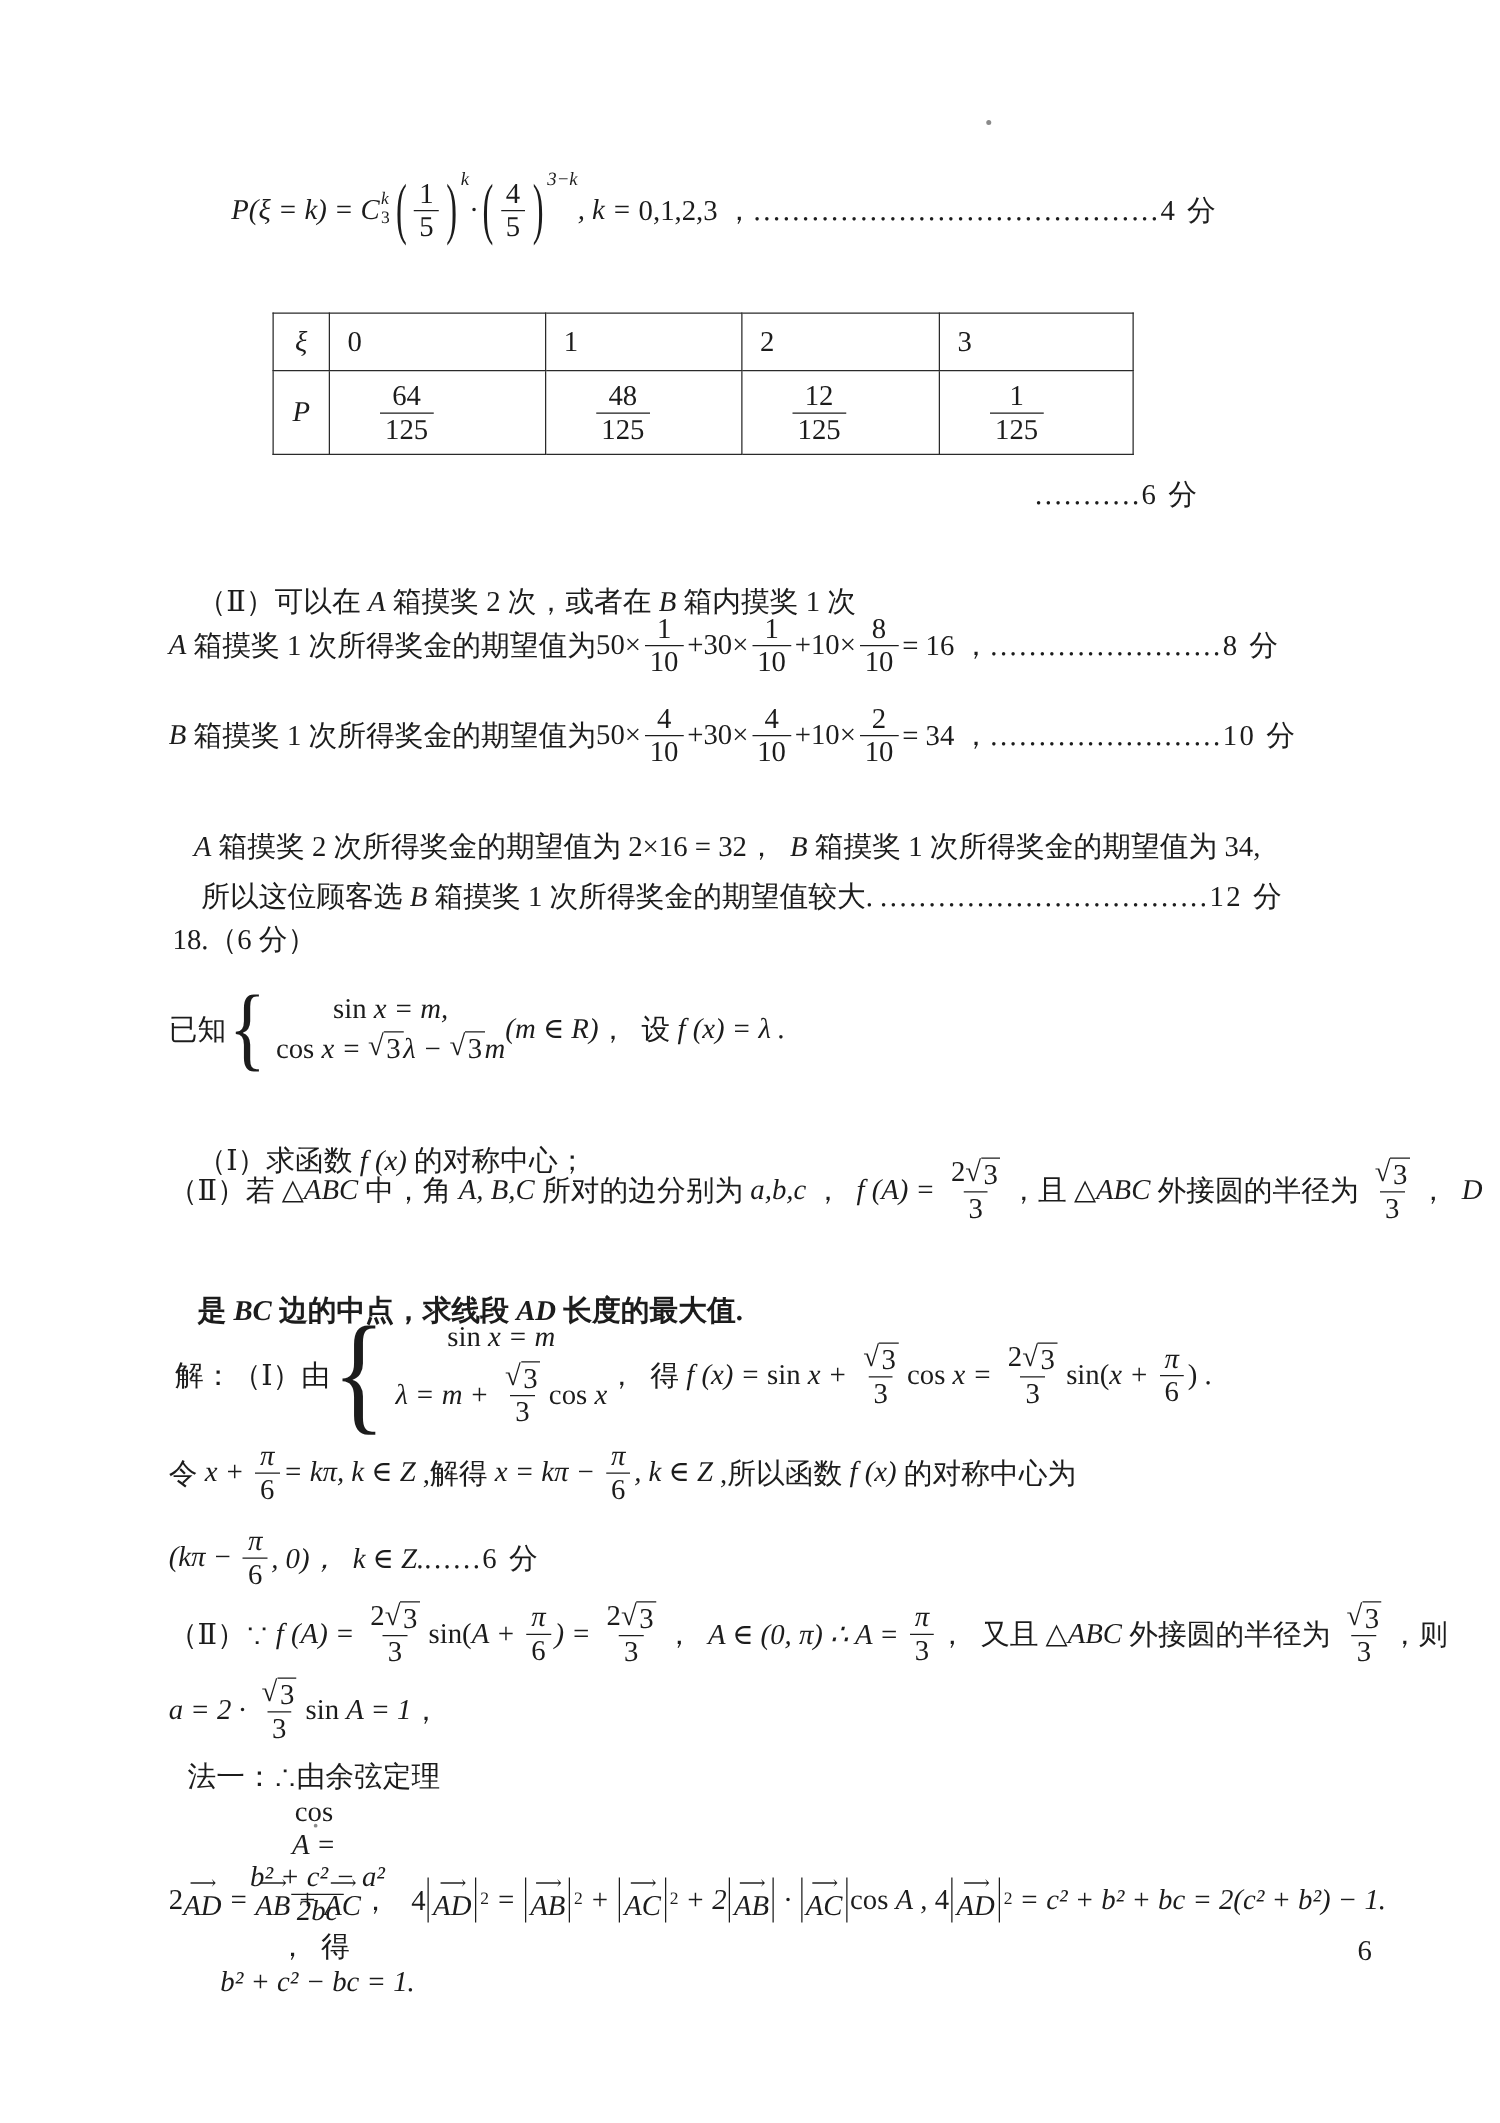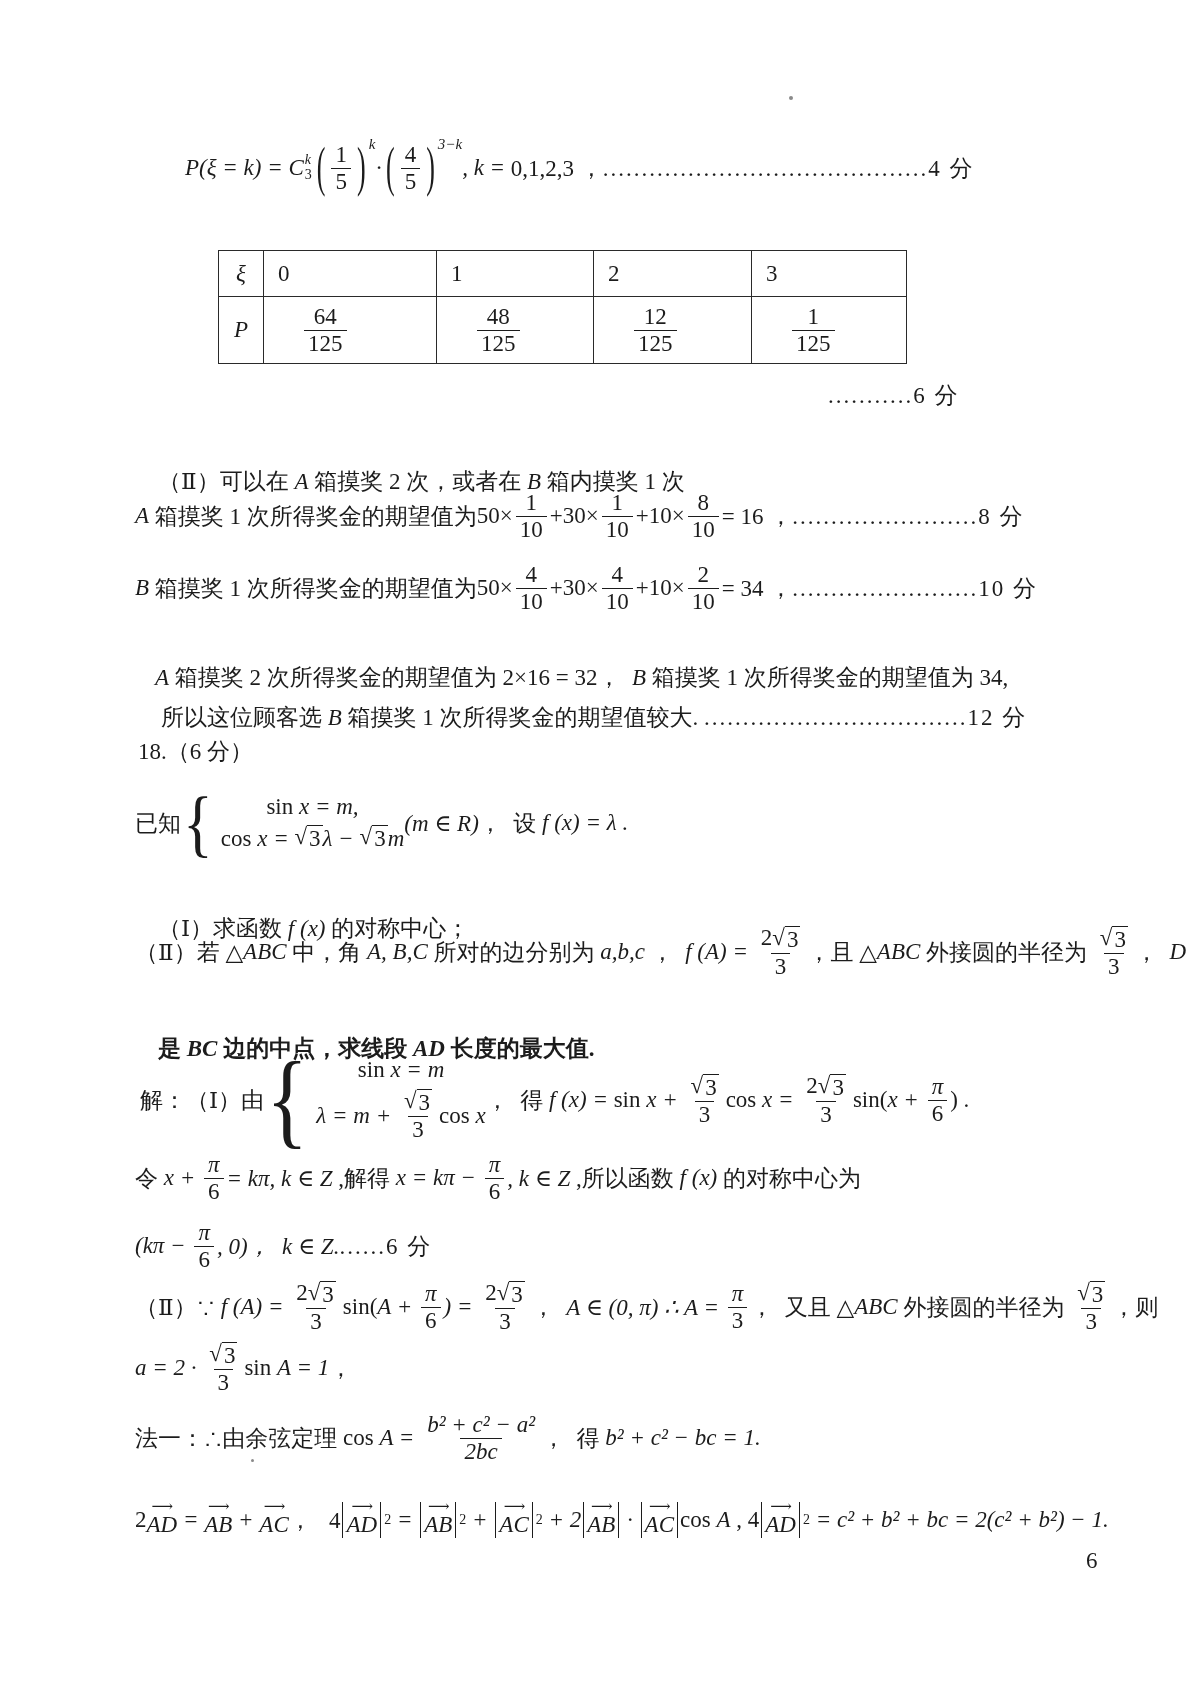--- a/index.html
+++ b/index.html
@@ -155,21 +155,21 @@
   </div>
 
   <div class="fl" style="top:1277px;left:135px;height:60px;">
     <span class="t">（Ⅱ）∵ </span><span class="m">f (A) = </span><span class="frac"><span class="fn"><span class="rm">2</span><span class="sqrt"><span class="rs">√</span><span class="rad rm">3</span></span></span><span class="fd rm">3</span></span><span class="rm">sin(</span><span class="m">A + </span><span class="frac"><span class="fn m">π</span><span class="fd rm">6</span></span><span class="m">) = </span><span class="frac"><span class="fn"><span class="rm">2</span><span class="sqrt"><span class="rs">√</span><span class="rad rm">3</span></span></span><span class="fd rm">3</span></span><span class="t">，  </span><span class="m">A ∈ (0, π) ∴ A = </span><span class="frac"><span class="fn m">π</span><span class="fd rm">3</span></span><span class="t">，  又且 </span><span class="rm">△</span><span class="m">ABC</span><span class="t"> 外接圆的半径为 </span><span class="frac"><span class="fn"><span class="sqrt"><span class="rs">√</span><span class="rad rm">3</span></span></span><span class="fd rm">3</span></span><span class="t">，则</span>
   </div>
 
   <div class="fl" style="top:1340px;left:135px;height:56px;">
     <span class="m">a = 2 · </span><span class="frac"><span class="fn"><span class="sqrt"><span class="rs">√</span><span class="rad rm">3</span></span></span><span class="fd rm">3</span></span><span class="rm">sin </span><span class="m">A = 1</span><span class="t">，</span>
   </div>
 
-  <div class="fl" style="top:1406px;left:135px;height:64px;">
+  <div class="fl" style="top:1406px;left:150px;height:64px;flex-direction:column;">
     <span class="t">法一：∴由余弦定理 </span><span class="rm">cos </span><span class="m">A = </span><span class="frac"><span class="fn m">b² + c² − a²</span><span class="fd m">2bc</span></span><span class="t">，  得 </span><span class="m">b² + c² − bc = 1.</span>
   </div>
 
   <div class="fl" style="top:1492px;left:135px;height:56px;">
     <span class="rm">2</span><span class="vec"><span class="va">⟶</span><span>AD</span></span><span class="m"> = </span><span class="vec"><span class="va">⟶</span><span>AB</span></span><span class="m"> + </span><span class="vec"><span class="va">⟶</span><span>AC</span></span><span class="t">，   4</span><span class="abs"><span class="vec"><span class="va">⟶</span><span>AD</span></span></span><sup class="asup">2</sup><span class="m"> = </span><span class="abs"><span class="vec"><span class="va">⟶</span><span>AB</span></span></span><sup class="asup">2</sup><span class="m"> + </span><span class="abs"><span class="vec"><span class="va">⟶</span><span>AC</span></span></span><sup class="asup">2</sup><span class="m"> + 2</span><span class="abs"><span class="vec"><span class="va">⟶</span><span>AB</span></span></span><span class="m"> · </span><span class="abs"><span class="vec"><span class="va">⟶</span><span>AC</span></span></span><span class="rm">cos </span><span class="m">A</span><span class="rm"> , 4</span><span class="abs"><span class="vec"><span class="va">⟶</span><span>AD</span></span></span><sup class="asup">2</sup><span class="m"> = c² + b² + bc = 2(c² + b²) − 1.</span>
   </div>
 
   <div class="pagenum">6</div>
 
 </div>

